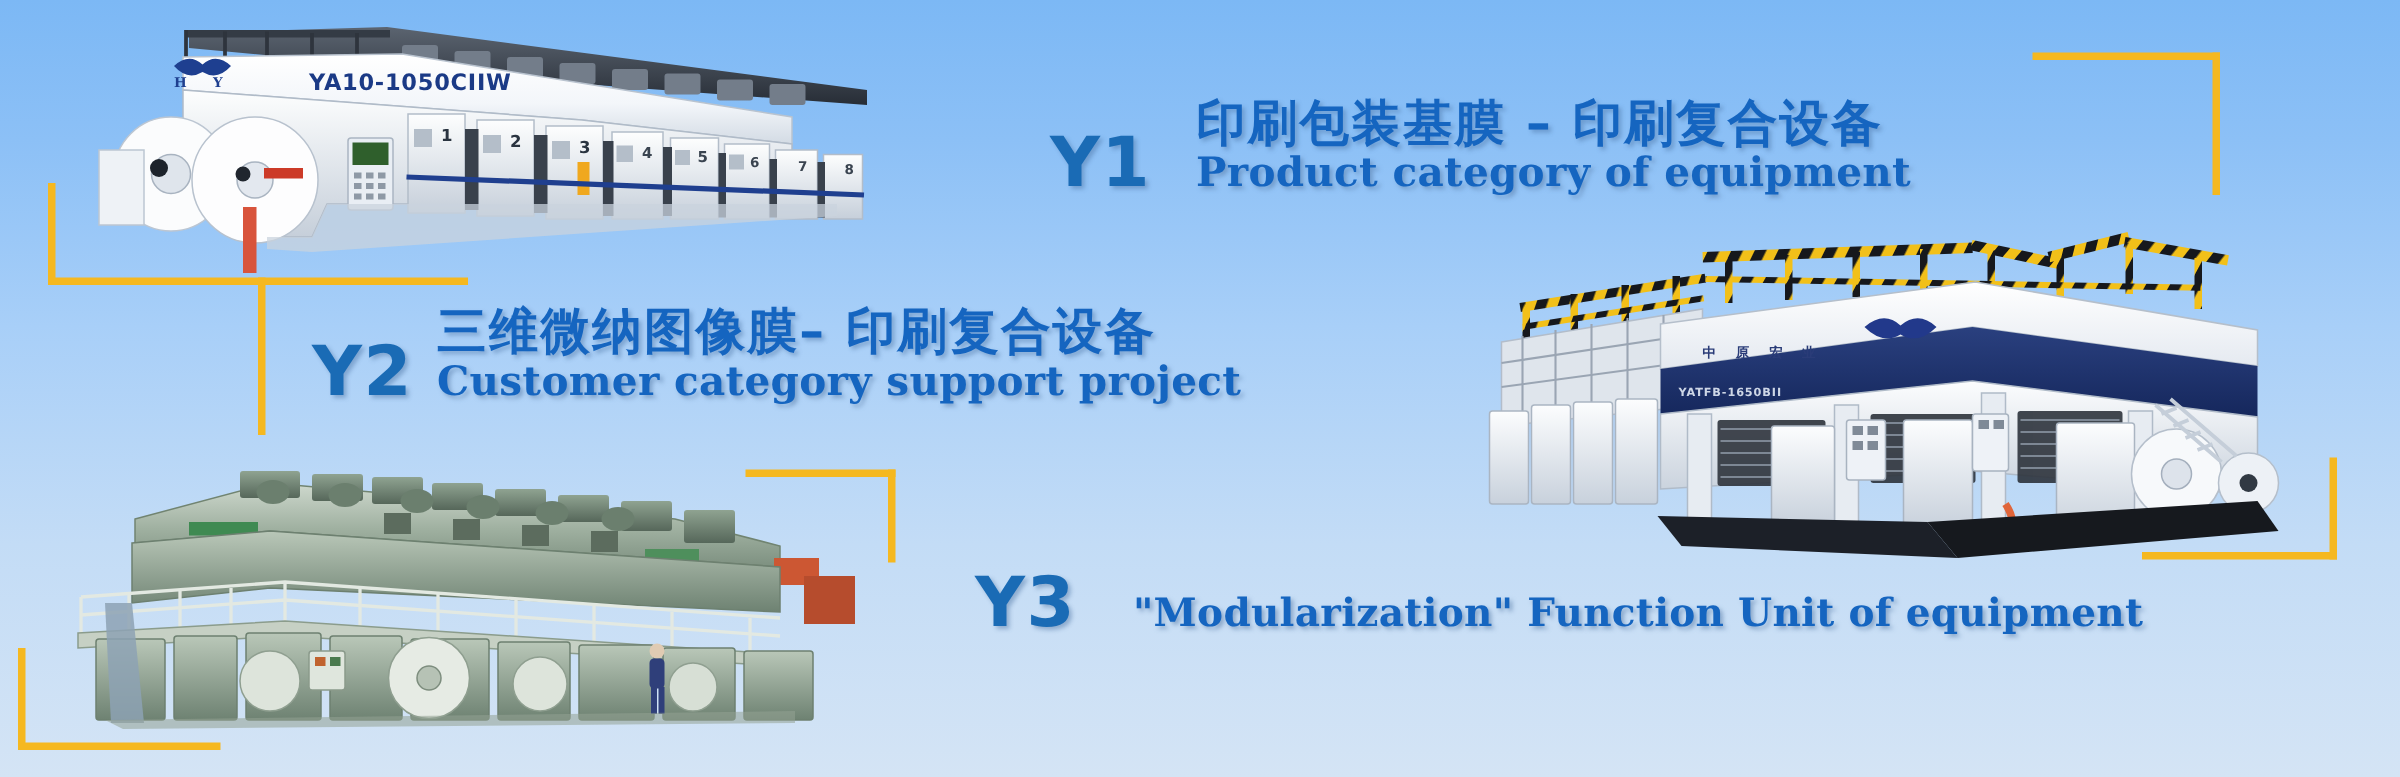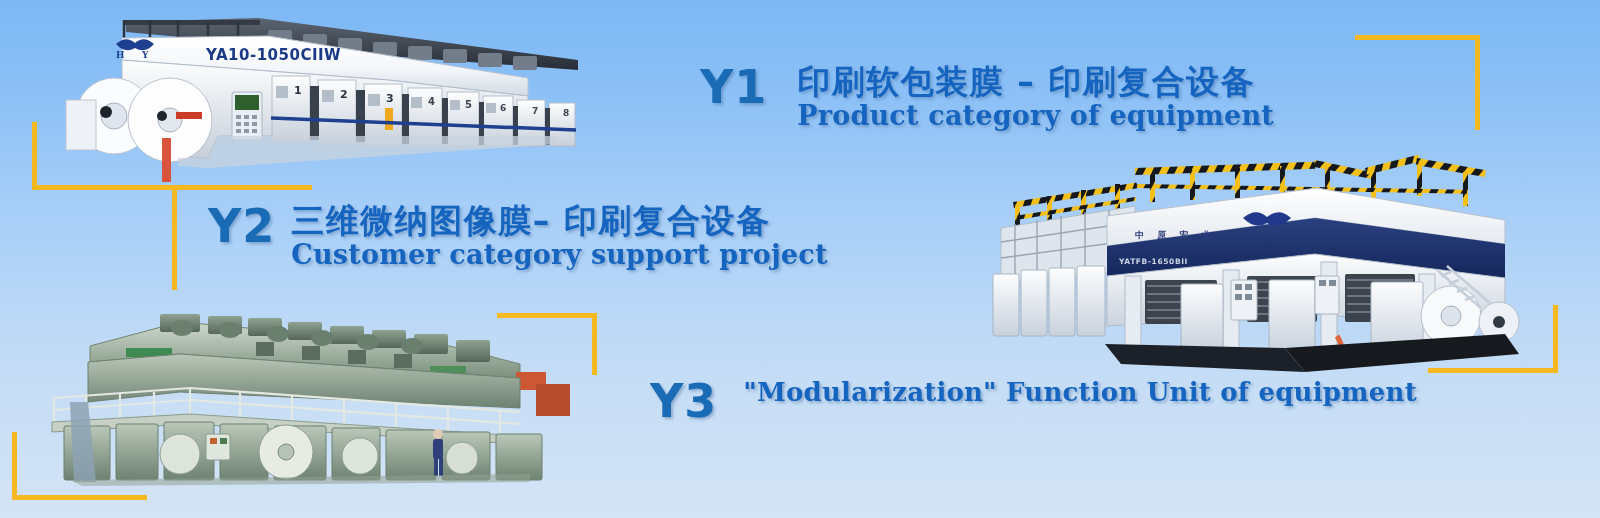--- a/index.html
+++ b/index.html
@@ -13,21 +13,21 @@
     position:relative;width:1600px;height:518px;overflow:hidden;
     background:linear-gradient(to bottom,#7cb8f5 0%,#8cc0f6 18%,#a8cff8 42%,#c3dcf6 70%,#d4e4f5 100%);
   }
   
   .brk{position:absolute;}
   .brk i{position:absolute;background:#f5b820;display:block;}
   .brk i.h{height:5px;}
   .brk i.v{width:5px;}
 
   
-  .row{position:absolute;display:flex;align-items:flex-start;}
+  .row{position:absolute;display:flex;align-items:flex-end;}
   .ycode{
     color:#1a6bb5;
     font-family:"DejaVu Sans", sans-serif;
     font-weight:bold;
     font-size:46px;
     letter-spacing:1px;
     line-height:1;
     text-shadow:2px 2px 3px rgba(70,110,160,.45);
     white-space:nowrap;
   }
@@ -50,21 +50,21 @@
     letter-spacing:.2px;
     line-height:1.12;
     white-space:nowrap;
     text-shadow:2px 2px 3px rgba(90,125,170,.55);
   }
   .r1{left:700px;top:64px;}
   .r1 .ycode{margin-right:30px;}
   .r2{left:208px;top:203px;}
   .r2 .ycode{margin-right:16px;}
   .r3{left:650px;top:378px;}
-  .r3 .ycode{margin-right:26px;}
+  .r3 .ycode{margin-right:38px;}
   .r3 .cn{font-size:32px;letter-spacing:2px;}
   .r3 .en{font-size:26px;}
 
   
   .photo{position:absolute;}
   svg{display:block;overflow:visible;}
 </style>
 </head>
 <body>
 
@@ -451,21 +451,21 @@
       <rect x="409" y="152" width="4" height="18" fill="#2f3f7a"></rect>
     </g>
 
     <path d="M40,174 L500,168 L500,176 L52,180 Z" fill="#93a294" opacity=".55"></path>
   </svg>
   </div>
 
   <div class="row r1">
     <div class="ycode">Y1</div>
     <div class="tcol">
-      <div class="cn">印刷软包装膜 – 印刷复合设备</div>
+      <div class="cn">印刷包装基膜 – 印刷复合设备</div>
       <div class="en">Product category of equipment</div>
     </div>
   </div>
 
   <div class="row r2">
     <div class="ycode">Y2</div>
     <div class="tcol">
       <div class="cn">三维微纳图像膜– 印刷复合设备</div>
       <div class="en">Customer category support project</div>
     </div>

